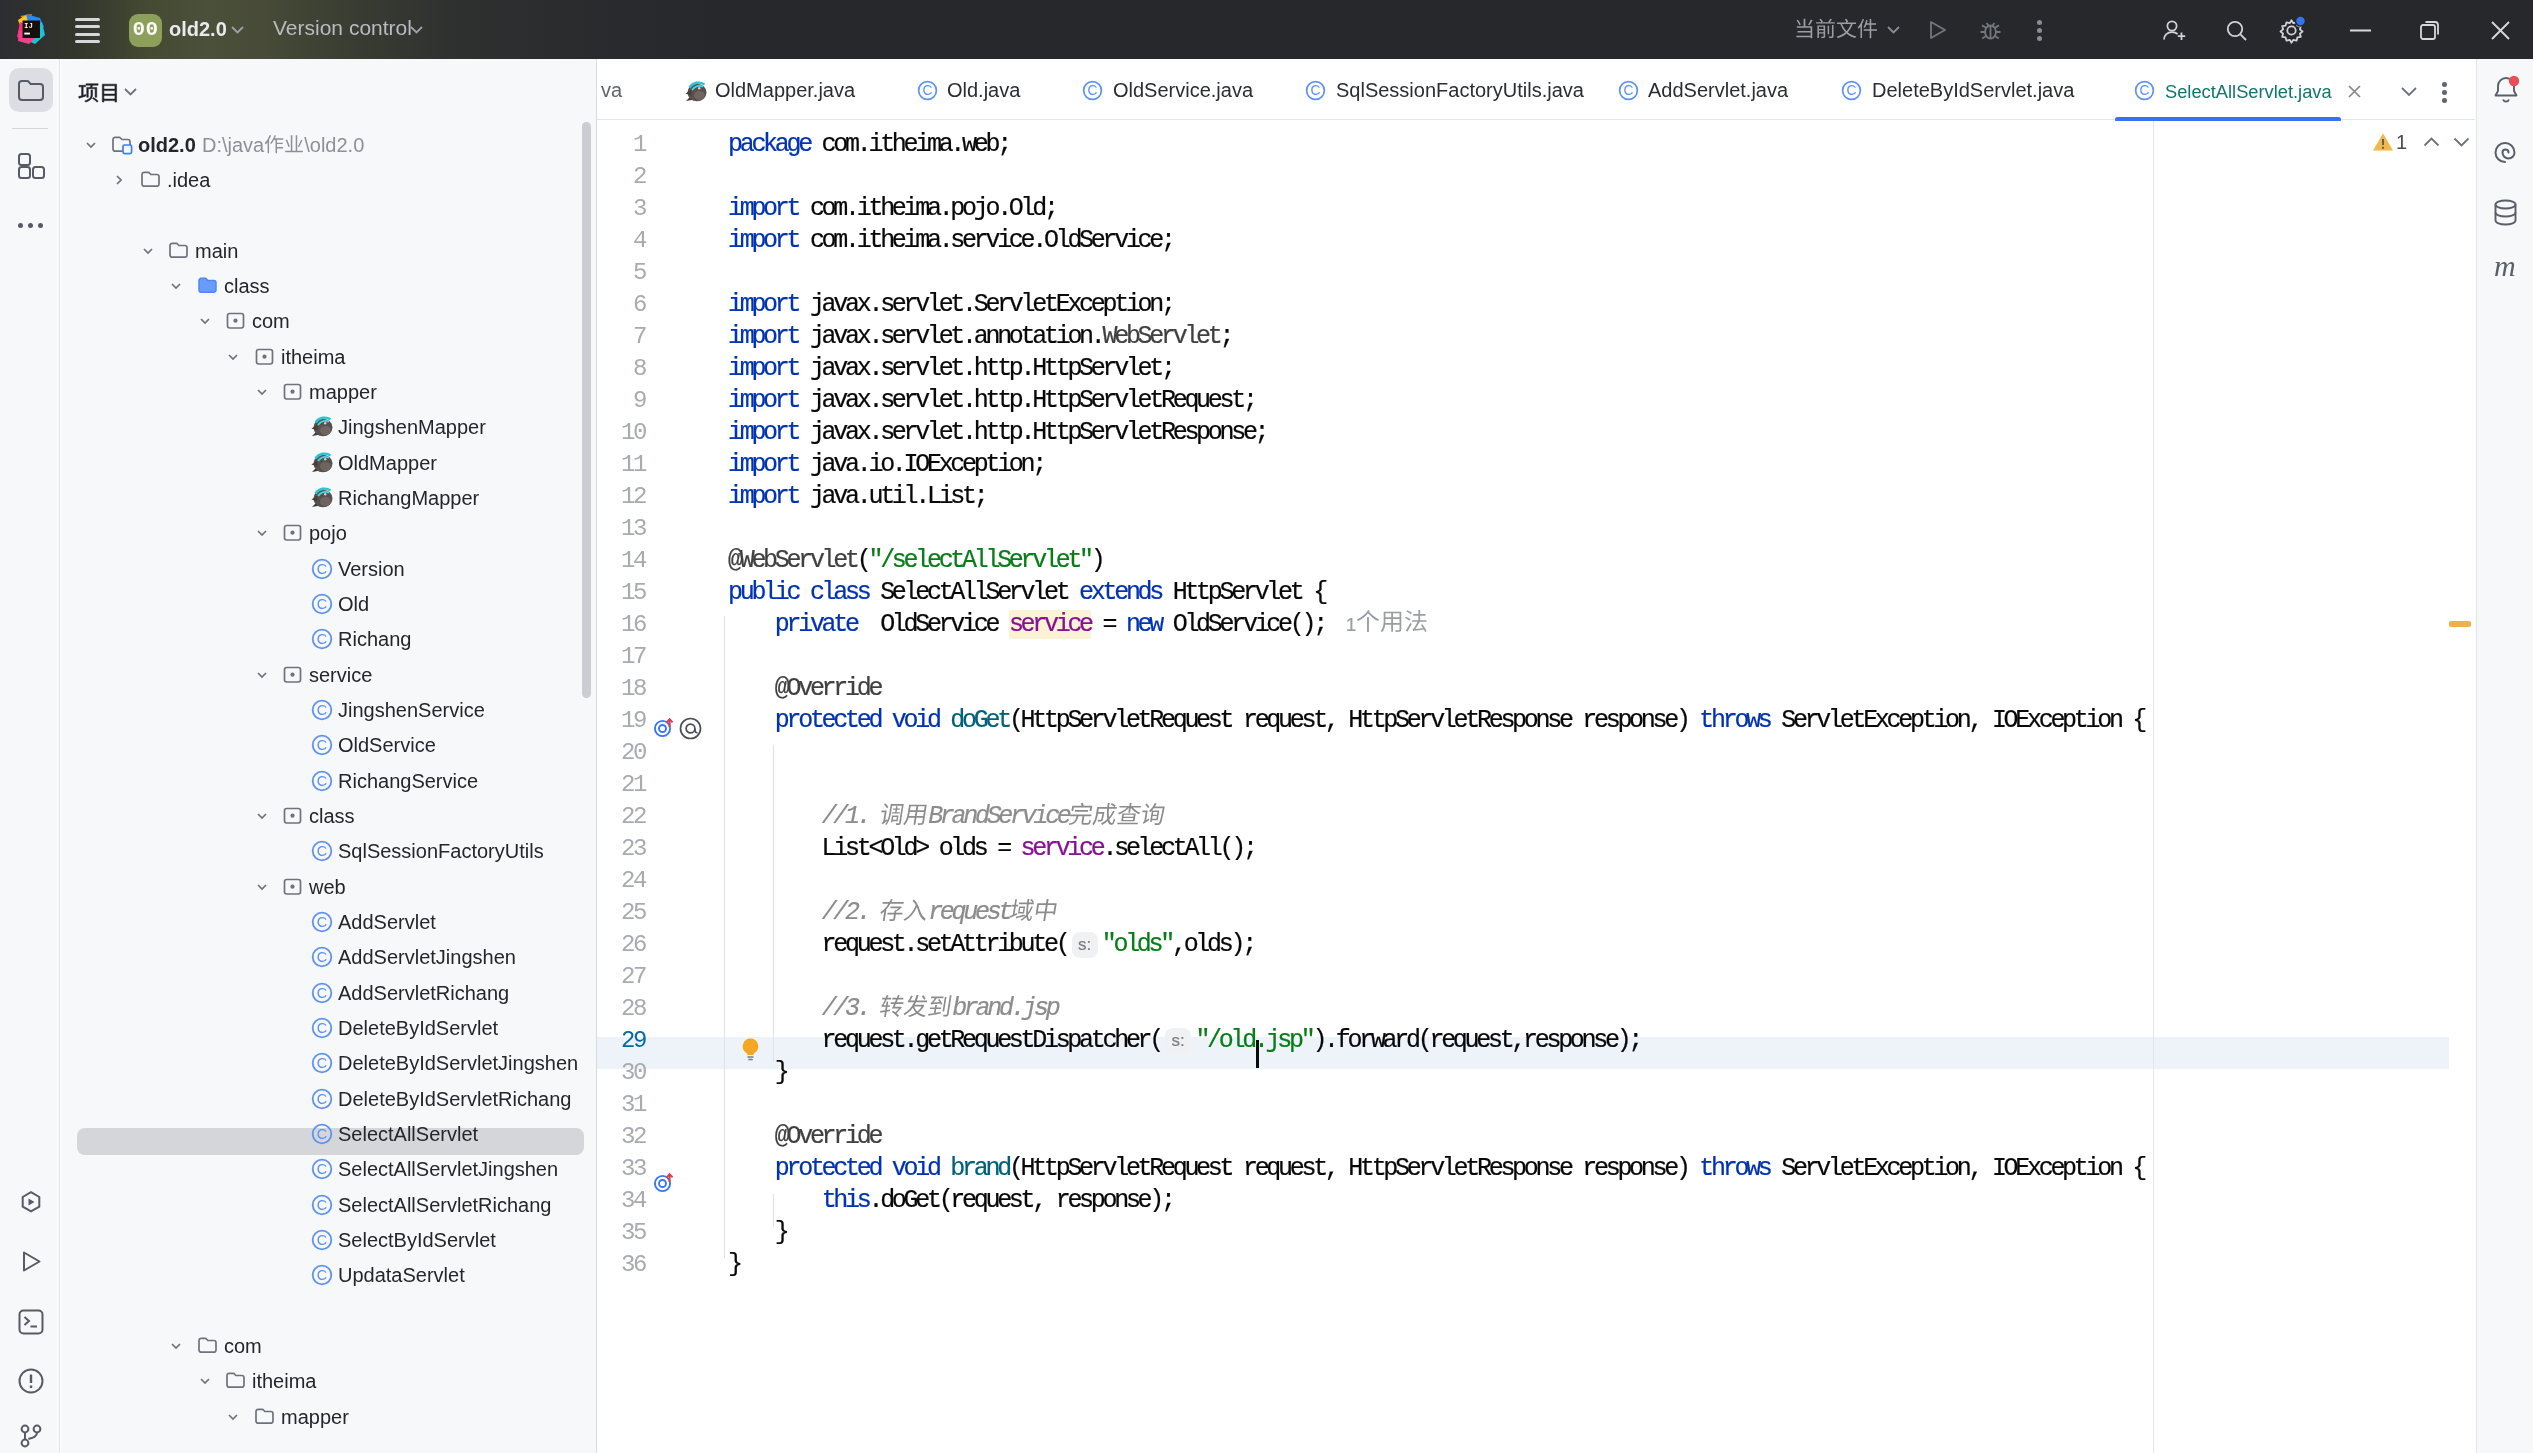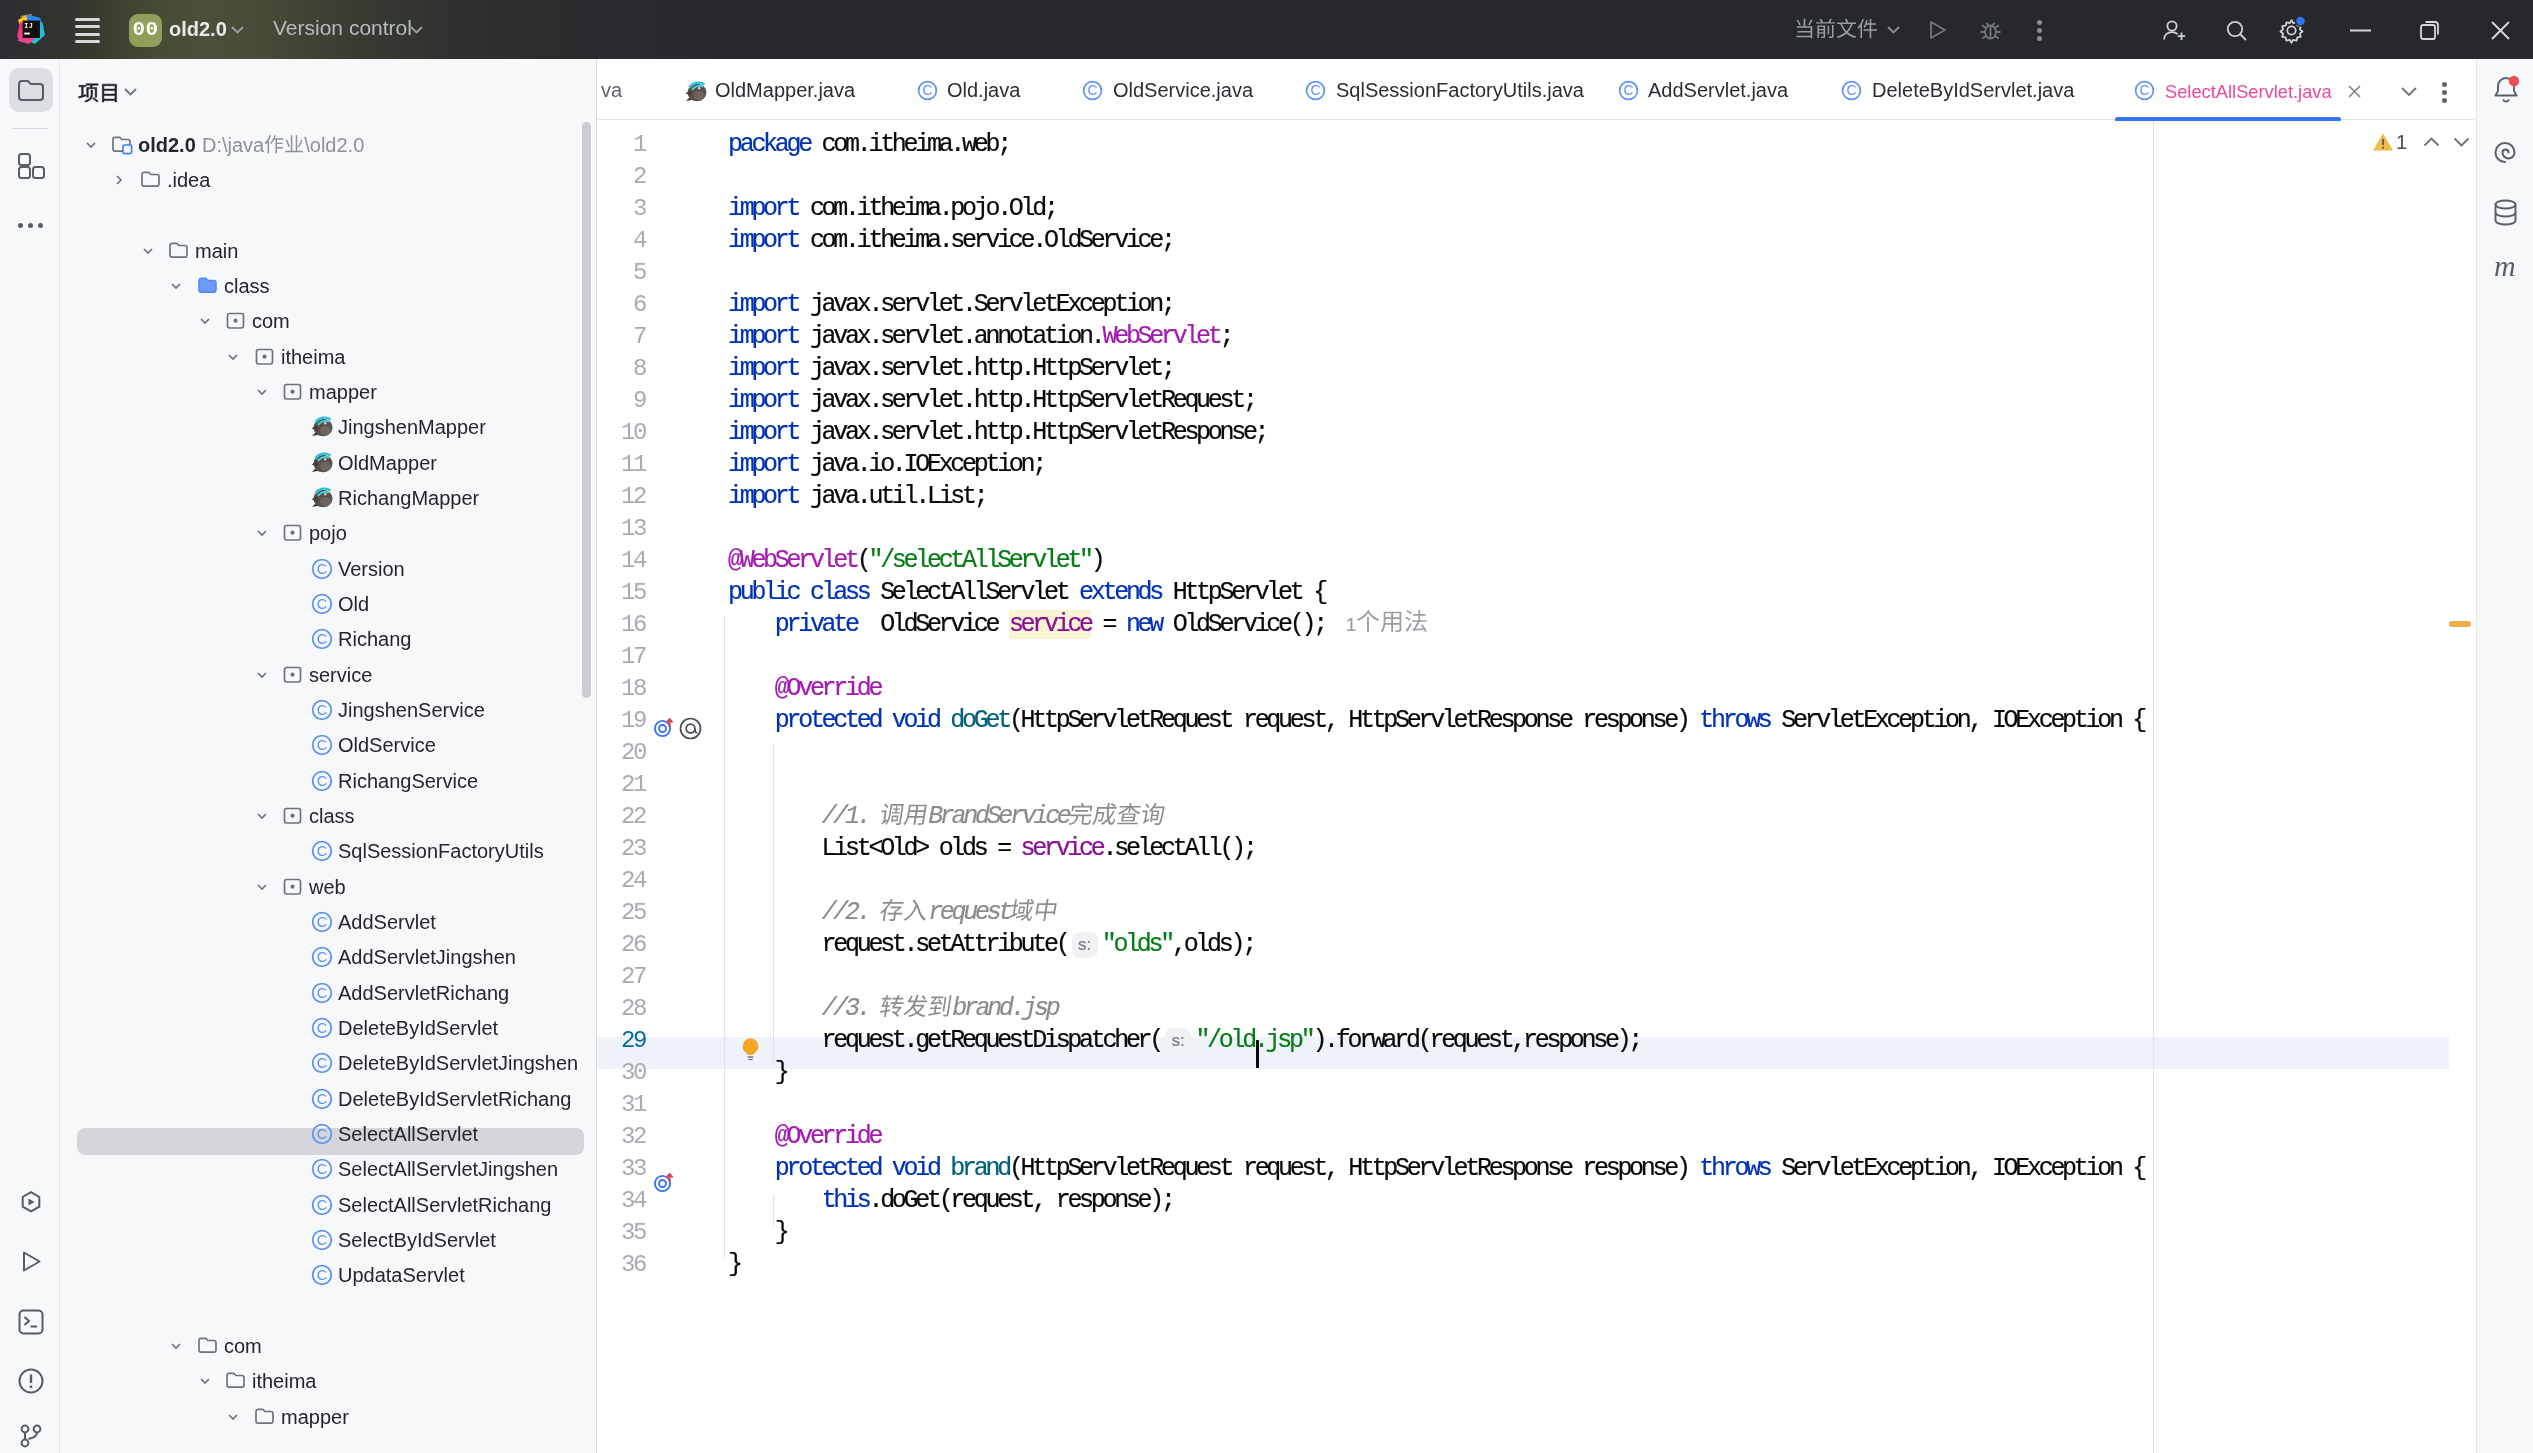--- a/index.html
+++ b/index.html
@@ -13,21 +13,21 @@
 #tree{position:absolute;left:61px;top:59px;width:535px;height:1394px;background:#f7f8fa;overflow:hidden}
 #treeborder{position:absolute;left:596px;top:59px;width:1px;height:1394px;background:#d8dade}
 #tabbar{position:absolute;left:597px;top:59px;width:1878px;height:61px;background:#fff;border-bottom:1px solid #e2e4e8}
 #editor{position:absolute;left:597px;top:121px;width:1878px;height:1333px;background:#fff}
 #rightstrip{position:absolute;left:2476px;top:59px;width:57px;height:1394px;background:#f7f8fa;border-left:1px solid #e3e5e9}
 .trow{position:absolute;left:0;width:535px;height:36px;font-size:20px;color:#24262b;white-space:nowrap}
 .trow span.lbl{position:absolute;top:50%;transform:translateY(-47%)}
 pre{font-family:"Liberation Mono",monospace}
 #code{position:absolute;left:728px;top:129px;font-size:25px;letter-spacing:-3.3px;line-height:32px;color:#080808;-webkit-text-stroke:0.2px}
 #gutter{position:absolute;left:574px;top:129px;width:71px;font-size:24px;letter-spacing:-2.4px;line-height:32px;color:#a8abb2;text-align:right}
-.k{color:#0033b3}.s{color:#067d17}.an{color:#a21caf}.cm{color:#8c8c8c;font-style:italic}
+.k{color:#0033b3}.s{color:#067d17}.an{color:#404040}.cm{color:#8c8c8c;font-style:italic}
 .cm svg.cjk{transform:skewX(-9deg)}
 #code svg.cjk{width:24px;height:24px;vertical-align:-0.13em}
 .md{color:#00627a}.fd{color:#871094}
 .pill{display:inline-block;width:26px;height:26px;margin:0 4.2px;border-radius:8px;background:#eff1f2;
  font-family:"Liberation Sans",sans-serif;font-size:17px;letter-spacing:0;color:#7b7e85;text-align:center;line-height:26px;vertical-align:1px}
 .hl{background:#fcf3d4;border-radius:2px}
 .inlay{font-family:"Liberation Sans",sans-serif;font-size:19px;letter-spacing:0;color:#9a9da4}
 .guide{position:absolute;width:1px;background:#e0e2e6}
 </style></head><body>
 <div id="titlebar">
@@ -501,21 +501,21 @@
 <div class="abs" style="left:1648px;top:79px;font-size:20px;color:#2b2d33;white-space:nowrap">AddServlet.java</div>
 <svg class="ic" style="left:1841px;top:80px" width="21" height="21" viewBox="0 0 22 22">
 <circle cx="11" cy="11" r="9.3" fill="none" stroke="#5e92f3" stroke-width="1.8"></circle>
 <text x="11" y="15.8" text-anchor="middle" font-family="Liberation Sans" font-size="14.5" fill="#5e92f3">C</text>
   </svg>
 <div class="abs" style="left:1872px;top:79px;font-size:20px;color:#2b2d33;white-space:nowrap">DeleteByIdServlet.java</div>
 <svg class="ic" style="left:2134px;top:80px" width="21" height="21" viewBox="0 0 22 22">
 <circle cx="11" cy="11" r="9.3" fill="none" stroke="#5e92f3" stroke-width="1.8"></circle>
 <text x="11" y="15.8" text-anchor="middle" font-family="Liberation Sans" font-size="14.5" fill="#5e92f3">C</text>
   </svg>
-<div class="abs" style="left:2165px;top:81px;font-size:18.3px;color:#ec4899;white-space:nowrap">SelectAllServlet.java</div>
+<div class="abs" style="left:2165px;top:81px;font-size:18.3px;color:#0f766e;white-space:nowrap">SelectAllServlet.java</div>
 <svg class="ic" style="left:2347px;top:84px" width="15" height="15" viewBox="0 0 15 15">
     <path d="M2 2 L13 13 M13 2 L2 13" stroke="#82868d" stroke-width="1.7"></path>
   </svg>
 <div class="abs" style="left:2115px;top:117px;width:226px;height:5px;border-radius:2.5px;background:#3574f0"></div>
 <svg class="ic" style="left:2400px;top:86px" width="18" height="11" viewBox="0 0 18 11">
     <path d="M2 2 L9 9 L16 2" stroke="#6e7278" stroke-width="1.8" fill="none"></path>
   </svg>
 <div class="abs" style="left:2442px;top:82px;width:4.6px;height:4.6px;border-radius:50%;background:#60646b"></div>
 <div class="abs" style="left:2442px;top:90px;width:4.6px;height:4.6px;border-radius:50%;background:#60646b"></div>
 <div class="abs" style="left:2442px;top:98px;width:4.6px;height:4.6px;border-radius:50%;background:#60646b"></div>

